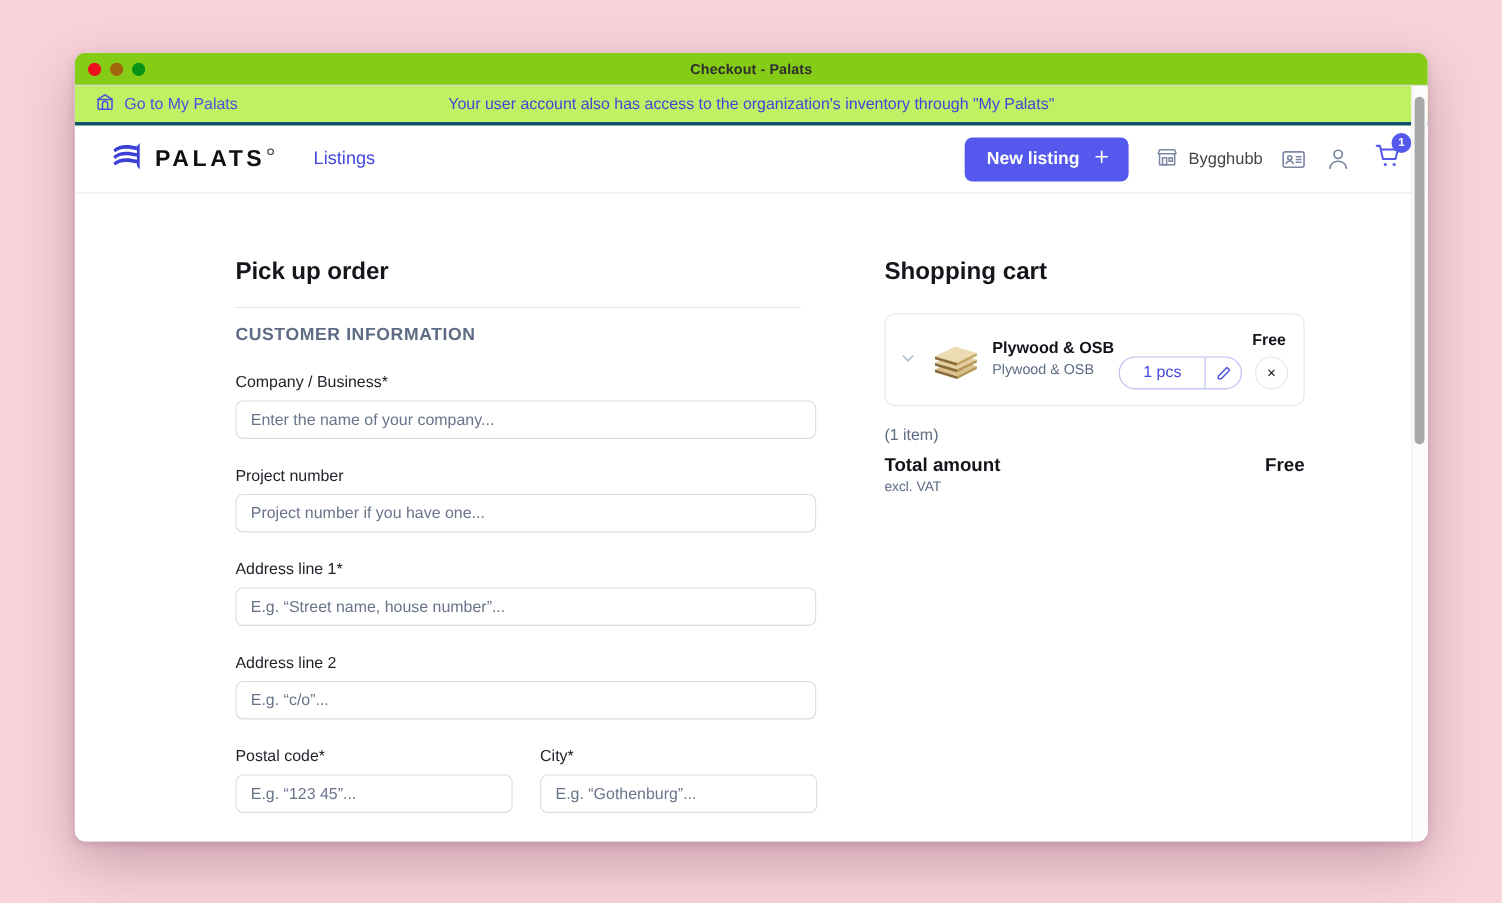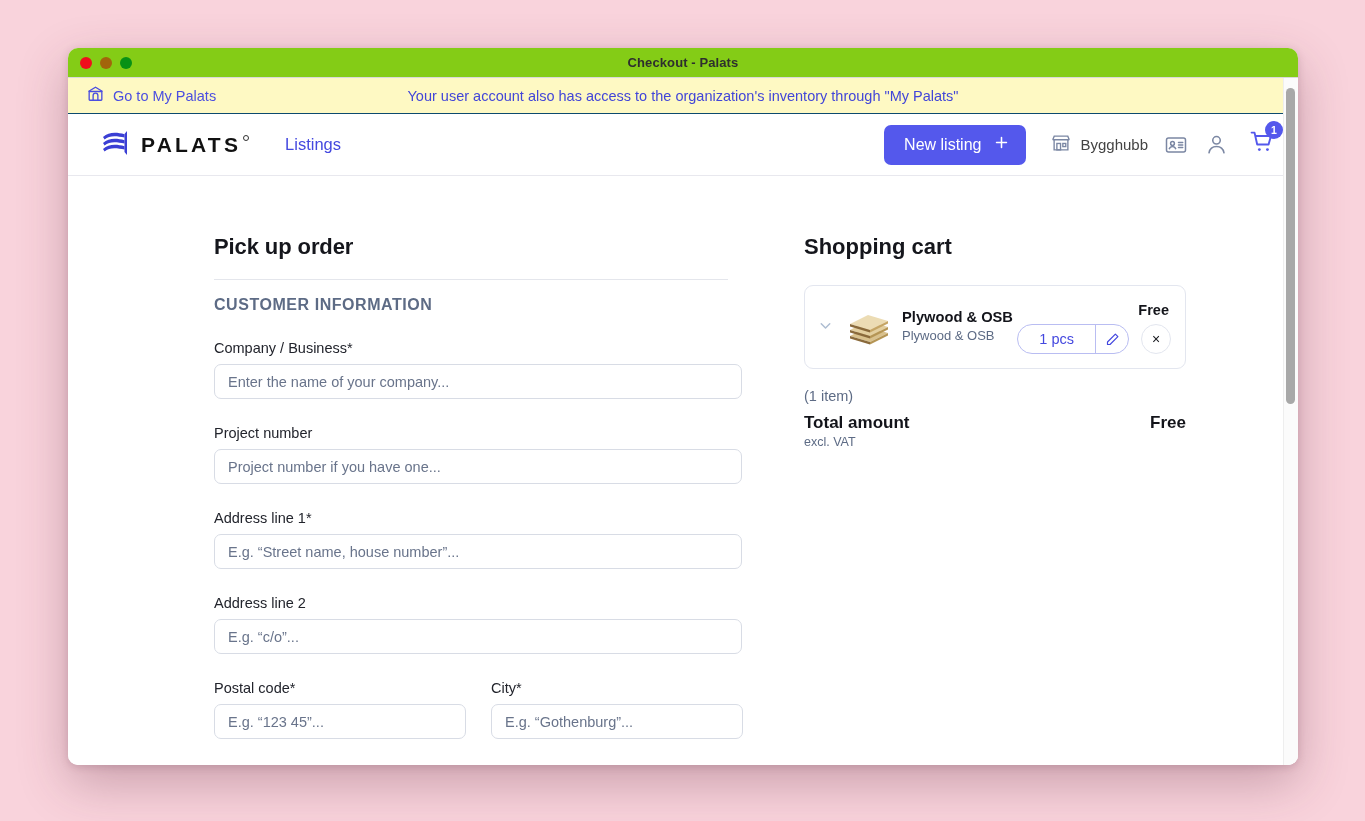--- a/index.html
+++ b/index.html
@@ -67,22 +67,22 @@
   }
   #scroll-thumb {
     position: absolute; right: 3px; top: 10px;
     width: 9px; height: 316px; border-radius: 5px;
     background: #a8a8a8;
   }
 
   
   #notice {
     height: 36px;
-    background: #fef9c3;
-    border-bottom: 1px solid #0c4a6e;
+    background: #bef264;
+    border-bottom: 3px solid #0c4a6e;
     display: flex;
     align-items: center;
     padding: 0 18px;
     position: relative;
   }
   #notice-left {
     display: flex; align-items: center; gap: 8px;
     cursor: pointer;
   }
   #notice-left span.txt {
@@ -114,21 +114,21 @@
   #nav-listings {
     margin-left: 44px;
     font-size: 16.5px; color: #4448df; font-weight: 500; cursor: pointer;
   }
   #header-right {
     margin-left: auto; display: flex; align-items: center; gap: 16px;
   }
   #new-listing-btn {
     background: #5458ec; color: #fff; border: none;
     height: 40px; padding: 0 16px 0 20px; border-radius: 7px;
-    font-size: 16px; font-weight: normal; cursor: pointer;
+    font-size: 16px; font-weight: bold; cursor: pointer;
     display: flex; align-items: center; gap: 12px;
     font-family: "Liberation Sans", sans-serif;
   }
   #bygghubb {
     display: flex; align-items: center; gap: 8px; cursor: pointer;
     font-size: 15px; color: #444; margin-left: 8px;
   }
   .hdr-icon { cursor: pointer; display: flex; align-items: center; }
   #cart-wrap { position: relative; cursor: pointer; margin-left: 4px; }
   #cart-badge {

